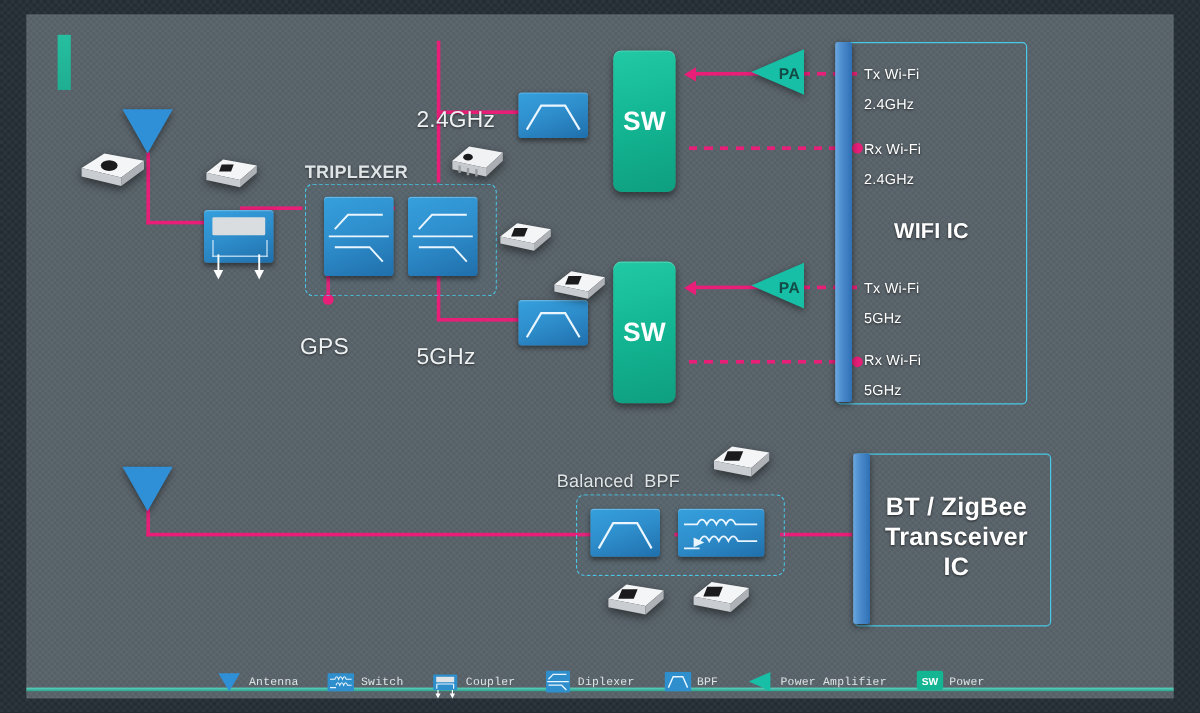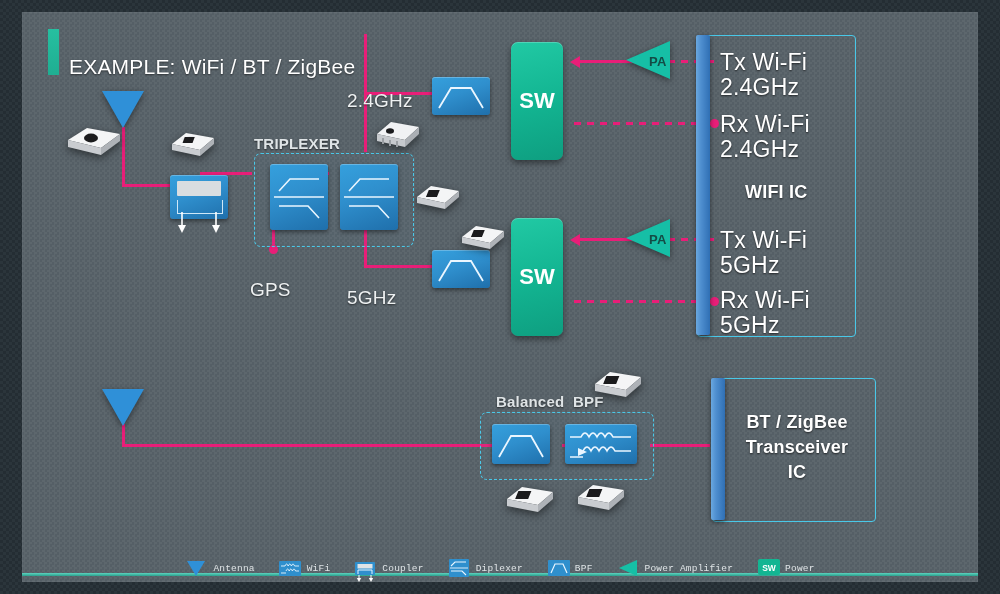--- a/index.html
+++ b/index.html
@@ -103,23 +103,23 @@
     position:absolute;color:#134c46;font-size:13px;font-weight:bold;
     letter-spacing:.3px;
   }
 
   
   .chip{position:absolute;filter:drop-shadow(0 3px 4px rgba(0,0,0,.5));}
 
   
   .t-ghz{font-size:19px;color:#eef1f2;text-shadow:0 1px 2px rgba(0,0,0,.6);}
   .t-sec{font-size:15px;color:#dfe4e6;text-shadow:0 1px 2px rgba(0,0,0,.6);}
-  .t-ic{font-size:23px;color:#fff;line-height:25px;text-shadow:0 1px 2px rgba(0,0,0,.65);}
+  .t-ic{font-size:12px;color:#fff;line-height:25px;text-shadow:0 1px 2px rgba(0,0,0,.65);}
   .t-ic-bold{font-size:18px;font-weight:bold;color:#fff;text-shadow:0 1px 2px rgba(0,0,0,.65);}
-  .t-ic-big{font-size:18px;font-weight:bold;color:#fff;line-height:25px;
+  .t-ic-big{font-size:21px;font-weight:bold;color:#fff;line-height:25px;
             text-align:center;text-shadow:0 1px 2px rgba(0,0,0,.65);}
 
   
   #legend{
     position:absolute;left:0;top:543px;width:956px;height:26px;
     display:flex;align-items:center;justify-content:center;gap:24px;
   }
   .leg-item{display:flex;align-items:center;gap:6px;}
   .leg-txt{font-size:9.5px;color:#dfe4e6;letter-spacing:.2px;white-space:nowrap;font-family:Liberation Mono, monospace;}
   .leg-ico{width:22px;height:18px;position:relative;flex:0 0 auto;}
@@ -131,21 +131,21 @@
 </style>
 </head>
 <body>
 
 <div id="stage">
   <div id="frame"></div>
 
   <div id="canvas">
 
     <div id="title-accent"></div>
-    <div class="lbl" id="title-text"><br><span>EXAMPLE: WiFi / BT / ZigBee</span></div>
+    <div class="lbl" id="title-text"><br></div>
 
     <div class="wire v" style="left:100px;top:115px;height:60px;"></div>
     <div class="wire h" style="left:100px;top:172px;width:60px;"></div>
 
     <div class="wire h" style="left:178px;top:160px;width:52px;"></div>
 
     <div class="wire h" style="left:283px;top:160px;width:24px;"></div>
 
     <div class="wire v" style="left:250px;top:190px;height:48px;"></div>
     <div class="dot" style="left:247px;top:233px;"></div>
@@ -244,21 +244,21 @@
     </div>
 
     <div class="solidbox" style="left:675px;top:23px;width:157px;height:300px;"></div>
     <div class="icbar" style="left:674px;top:23px;width:14px;height:300px;"></div>
     <div class="lbl t-ic" style="left:698px;top:38px;"><span>Tx Wi-Fi</span><br><span>2.4GHz</span></div>
     <div class="lbl t-ic" style="left:698px;top:100px;"><span>Rx Wi-Fi</span><br><span>2.4GHz</span></div>
     <div class="lbl t-ic-bold" style="left:723px;top:170px;">WIFI IC</div>
     <div class="lbl t-ic" style="left:698px;top:216px;"><span>Tx Wi-Fi</span><br><span>5GHz</span></div>
     <div class="lbl t-ic" style="left:698px;top:276px;"><span>Rx Wi-Fi</span><br><span>5GHz</span></div>
 
-    <div class="lbl t-sec" style="left:474px;top:381px;font-weight:bold;">Balanced  BPF</div>
+    <div class="lbl t-sec" style="left:442px;top:381px;">Balanced  BPF</div>
     <div class="dashbox" style="left:458px;top:400px;width:172px;height:66px;"></div>
     <div class="blk-blue" style="left:470px;top:412px;width:58px;height:40px;">
       <svg width="58" height="40">
         <polyline points="7,33 19,12 39,12 51,33" fill="none" stroke="#eaf6ff" stroke-width="1.8"></polyline>
       </svg>
     </div>
     <div class="blk-blue" style="left:543px;top:412px;width:72px;height:40px;">
       <svg width="72" height="40">
         <path d="M5 13 H16 q4,-8 8,0 q4,-8 8,0 q4,-8 8,0 q4,-8 8,0 H66" fill="none" stroke="#eaf6ff" stroke-width="1.5"></path>
         <path d="M18 27 q4,-8 8,0 q4,-8 8,0 q4,-8 8,0 q4,-8 8,0 H66" fill="none" stroke="#eaf6ff" stroke-width="1.5"></path>
@@ -339,21 +339,21 @@
 
       <div class="leg-item">
         <span class="leg-ico">
           <svg width="22" height="18">
             <rect x="0" y="2" width="22" height="15" rx="1" fill="#2f8fcd"></rect>
             <path d="M2 7 H6 q1.6,-4 3.2,0 q1.6,-4 3.2,0 q1.6,-4 3.2,0 H20" fill="none" stroke="#eaf6ff" stroke-width=".9"></path>
             <path d="M7 12 q1.6,-4 3.2,0 q1.6,-4 3.2,0 q1.6,-4 3.2,0 H20" fill="none" stroke="#eaf6ff" stroke-width=".9"></path>
             <line x1="2" y1="14" x2="7" y2="14" stroke="#eaf6ff" stroke-width=".9"></line>
           </svg>
         </span>
-        <span class="leg-txt">WiFi</span>
+        <span class="leg-txt">Switch</span>
       </div>
 
       <div class="leg-item">
         <span class="leg-ico">
           <svg width="22" height="22" style="margin-top:3px;">
             <rect x="1" y="0" width="20" height="13" rx="1" fill="#2f8fcd"></rect>
             <rect x="3.5" y="2" width="15" height="4.5" fill="#dfe3e6"></rect>
             <path d="M4 8 V12 M18 8 V12 M4 8 H18" fill="none" stroke="#eaf6ff" stroke-width="1"></path>
             <line x1="5" y1="13" x2="5" y2="17" stroke="#fff" stroke-width="1"></line>
             <polygon points="5,20 2.8,16 7.2,16" fill="#fff"></polygon>

